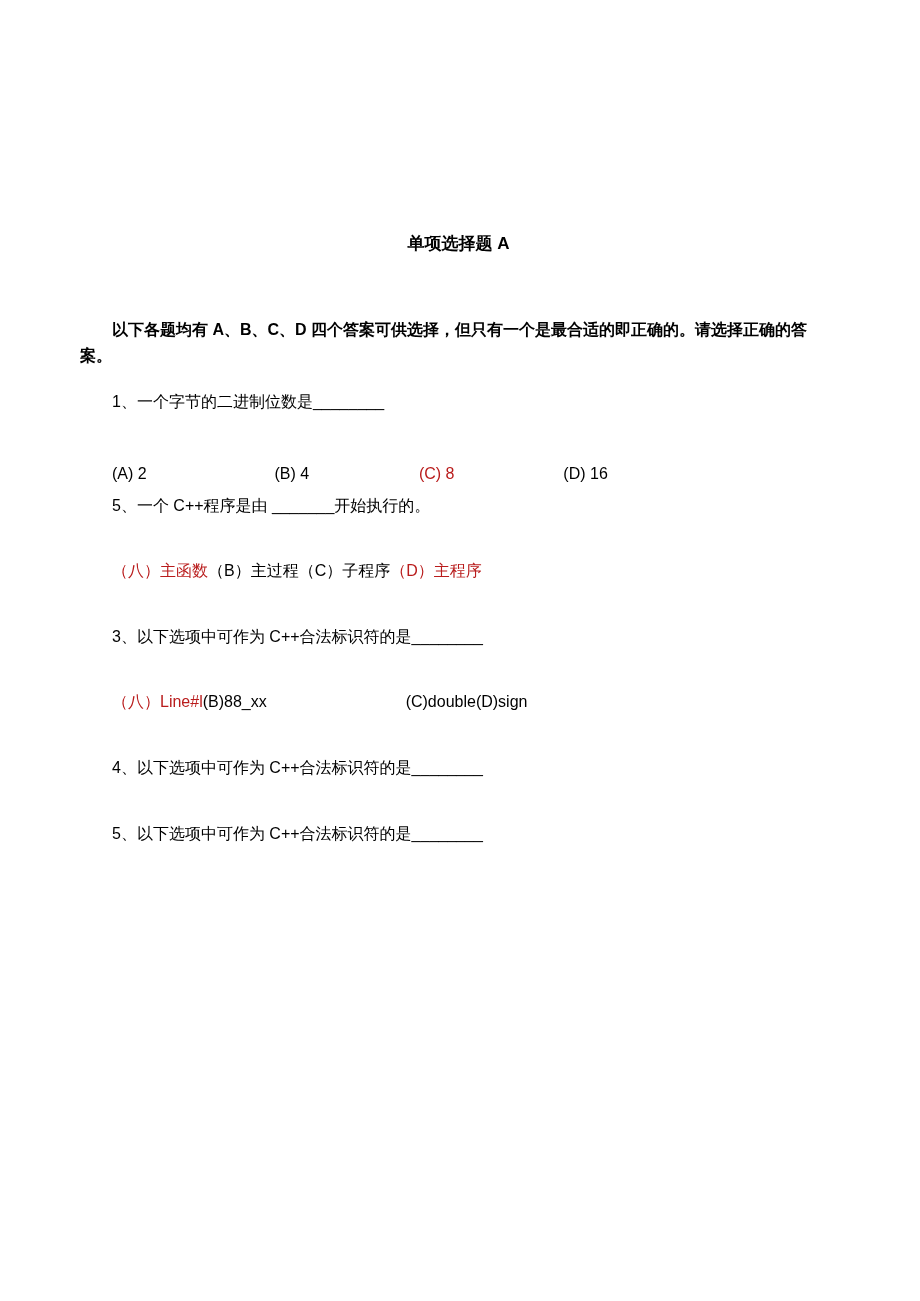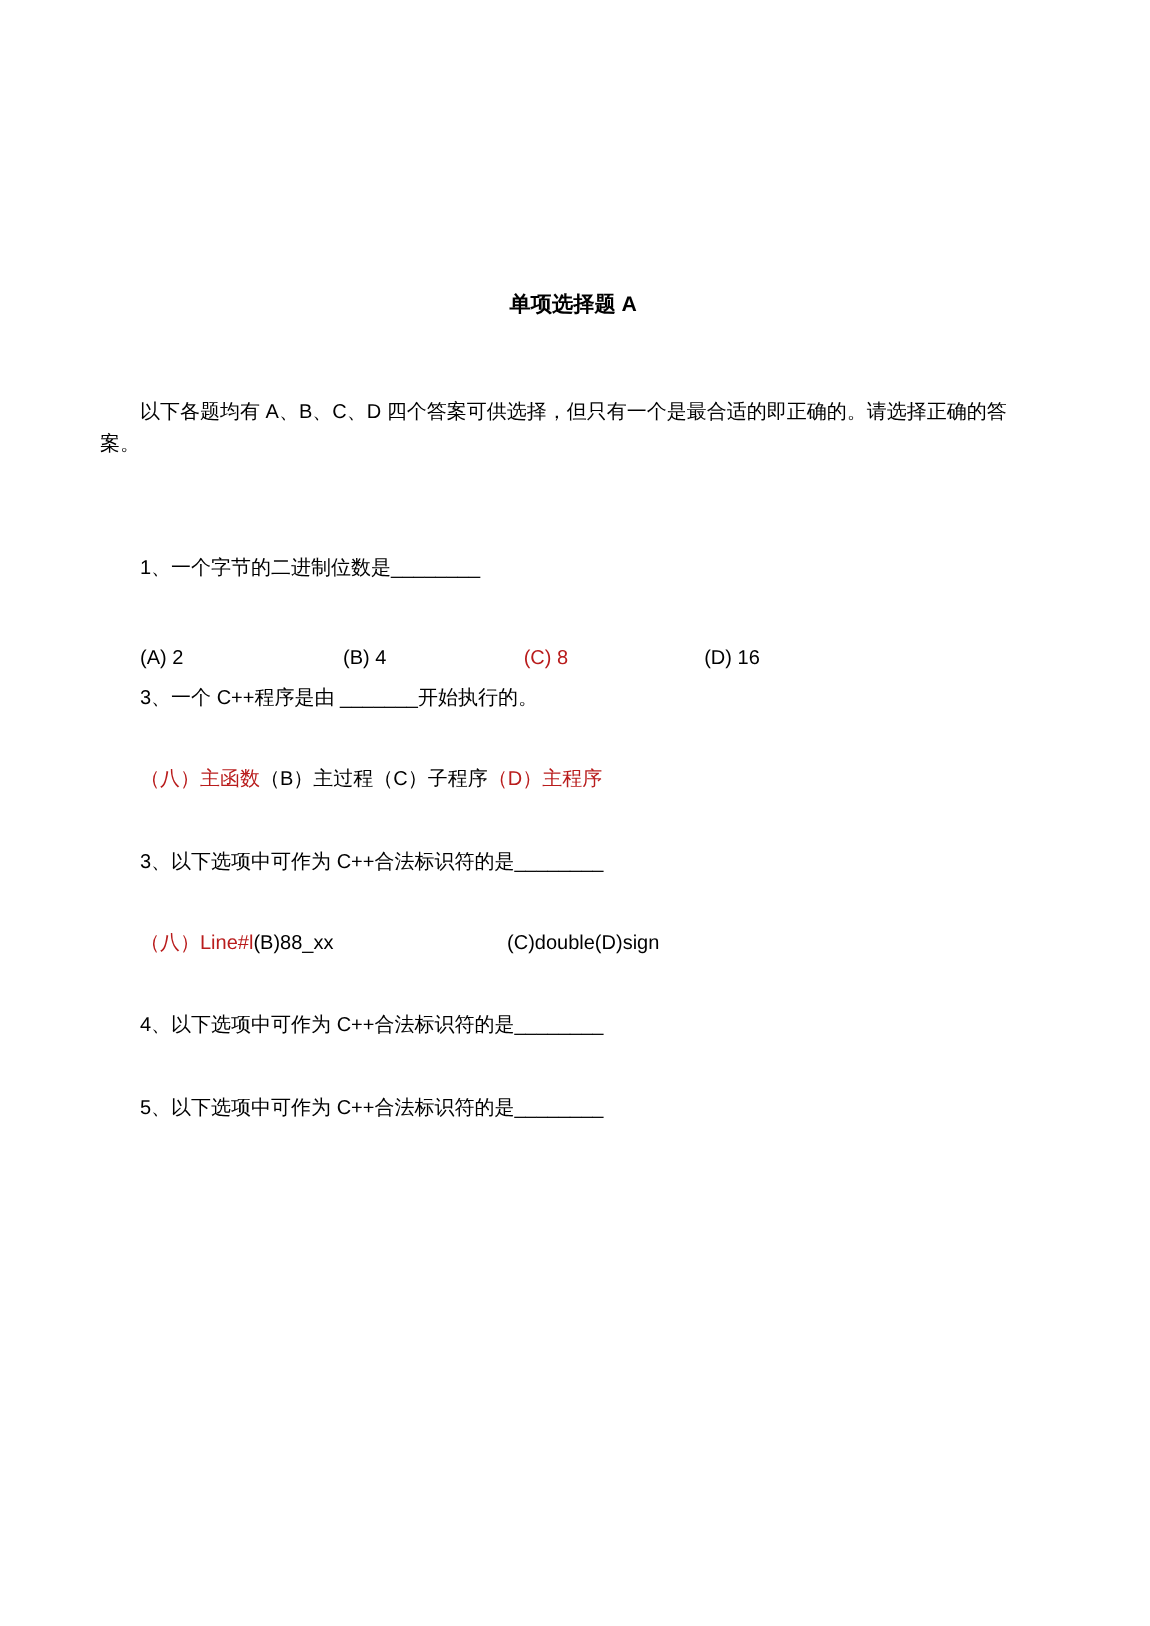--- a/index.html
+++ b/index.html
@@ -18,21 +18,22 @@
     box-sizing: border-box;
   }
   .title {
     text-align: center;
     font-weight: bold;
     font-size: 17px;
     margin-bottom: 60px;
   }
   .instructions {
     text-indent: 2em;
-    margin-bottom: 74px;
+    margin-bottom: 21px;
+    font-weight: bold;
   }
   .question {
     margin-left: 2em;
     margin-bottom: 6px;
   }
   .options-row {
     margin-left: 2em;
     margin-bottom: 6px;
   }
   .options-spaced {
@@ -61,21 +62,21 @@
 
   <div class="question">1、一个字节的二进制位数是________</div>
   <div style="height:40px"></div>
   <div class="options-row">
     <span class="opt w1">(A) 2</span>
     <span class="opt w2">(B) 4</span>
     <span class="opt w3 red">(C) 8</span>
     <span class="opt">(D) 16</span>
   </div>
 
-  <div class="question">3、一个 C++程序是由  _______开始执行的。</div>
+  <div class="question">5、一个 C++程序是由  _______开始执行的。</div>
   <div class="options-spaced">
     <span class="red">（八）</span><span class="red">主函数</span><span>（B）主过程</span><span>（C）子程序</span><span class="red">（D）</span><span class="red">主程序</span>
   </div>
 
   <div class="question" style="margin-bottom:16px">3、以下选项中可作为 C++合法标识符的是________</div>
   <div class="options-spaced">
     <span class="red">（八）</span><span class="red">Line#l</span><span>(B)88_xx</span>
     <span style="display:inline-block; width:130px"></span>
     <span>(C)double(D)sign</span>
   </div>

